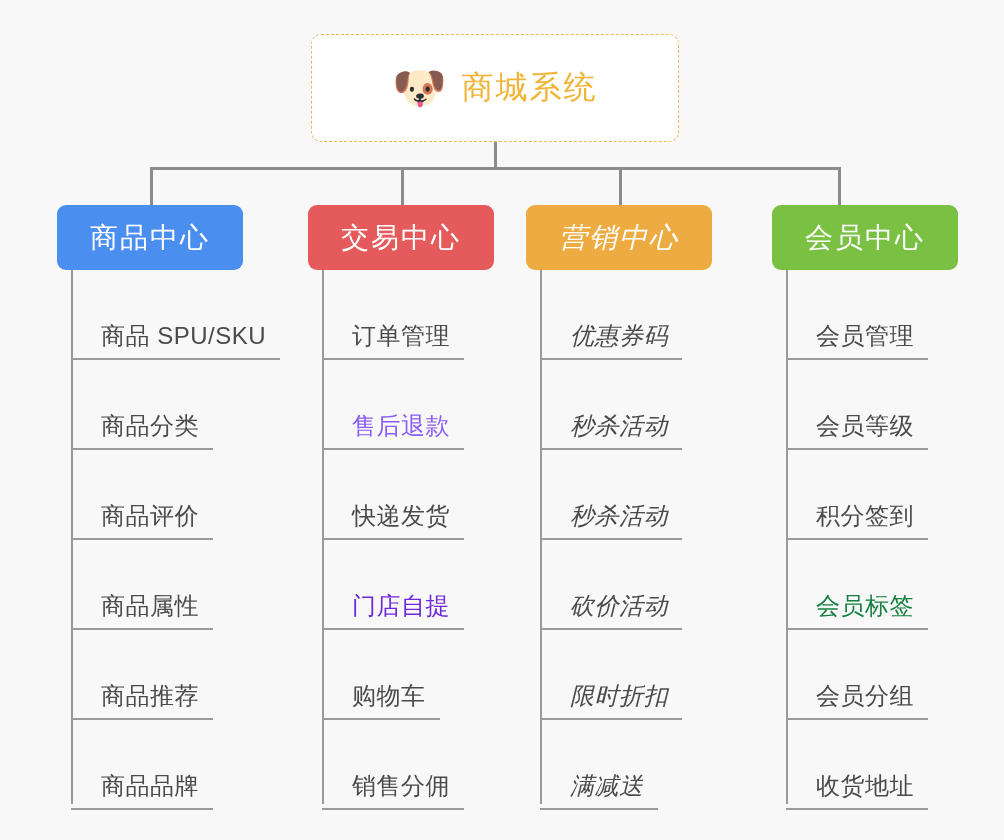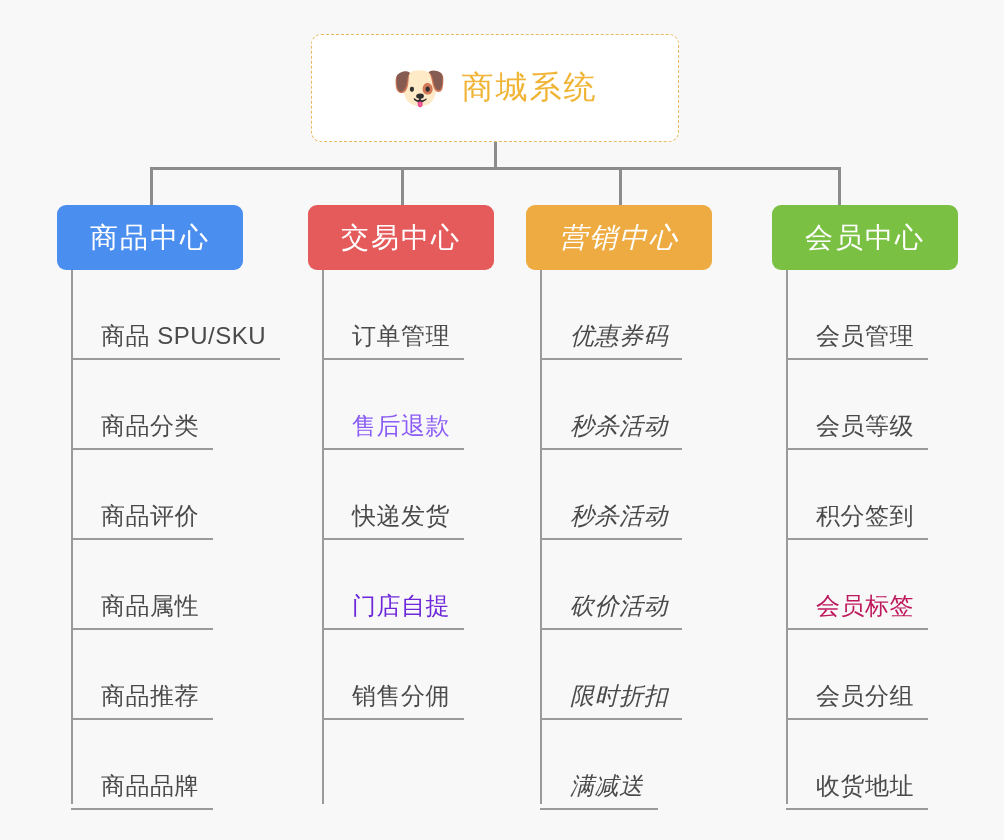--- a/index.html
+++ b/index.html
@@ -157,20 +157,24 @@
           </div>
           <div class="item">
             <span class="item-label" style="color: rgb(74, 74, 74);">快递发货</span>
             <div class="item-rule" style="background: rgb(154, 154, 154); width: 142px;"></div>
           </div>
           <div class="item">
             <span class="item-label" style="color: #6d28d9;">门店自提</span>
             <div class="item-rule" style="background: rgb(154, 154, 154); width: 142px;"></div>
           </div>
           <div class="item">
+            <span class="item-label" style="color: rgb(74, 74, 74);">购物车</span>
+            <div class="item-rule" style="background: rgb(154, 154, 154); width: 118px;"></div>
+          </div>
+          <div class="item">
             <span class="item-label" style="color: rgb(74, 74, 74);">销售分佣</span>
             <div class="item-rule" style="background: rgb(154, 154, 154); width: 142px;"></div>
           </div>
         </div>
       </div>
       <div class="column" style="left: 526px; width: 186px; font-style: italic;">
         <div class="cat-header" style="background: rgb(238, 171, 65);">
           <span class="cat-header-label">营销中心</span>
         </div>
         <div class="items">
@@ -213,21 +217,21 @@
           </div>
           <div class="item">
             <span class="item-label" style="color: rgb(74, 74, 74);">会员等级</span>
             <div class="item-rule" style="background: rgb(154, 154, 154); width: 142px;"></div>
           </div>
           <div class="item">
             <span class="item-label" style="color: rgb(74, 74, 74);">积分签到</span>
             <div class="item-rule" style="background: rgb(154, 154, 154); width: 142px;"></div>
           </div>
           <div class="item">
-            <span class="item-label" style="color: #be185d;">会员标签</span>
+            <span class="item-label" style="color: #15803d;">会员标签</span>
             <div class="item-rule" style="background: rgb(154, 154, 154); width: 142px;"></div>
           </div>
           <div class="item">
             <span class="item-label" style="color: rgb(74, 74, 74);">会员分组</span>
             <div class="item-rule" style="background: rgb(154, 154, 154); width: 142px;"></div>
           </div>
           <div class="item">
             <span class="item-label" style="color: rgb(74, 74, 74);">收货地址</span>
             <div class="item-rule" style="background: rgb(154, 154, 154); width: 142px;"></div>
           </div>

